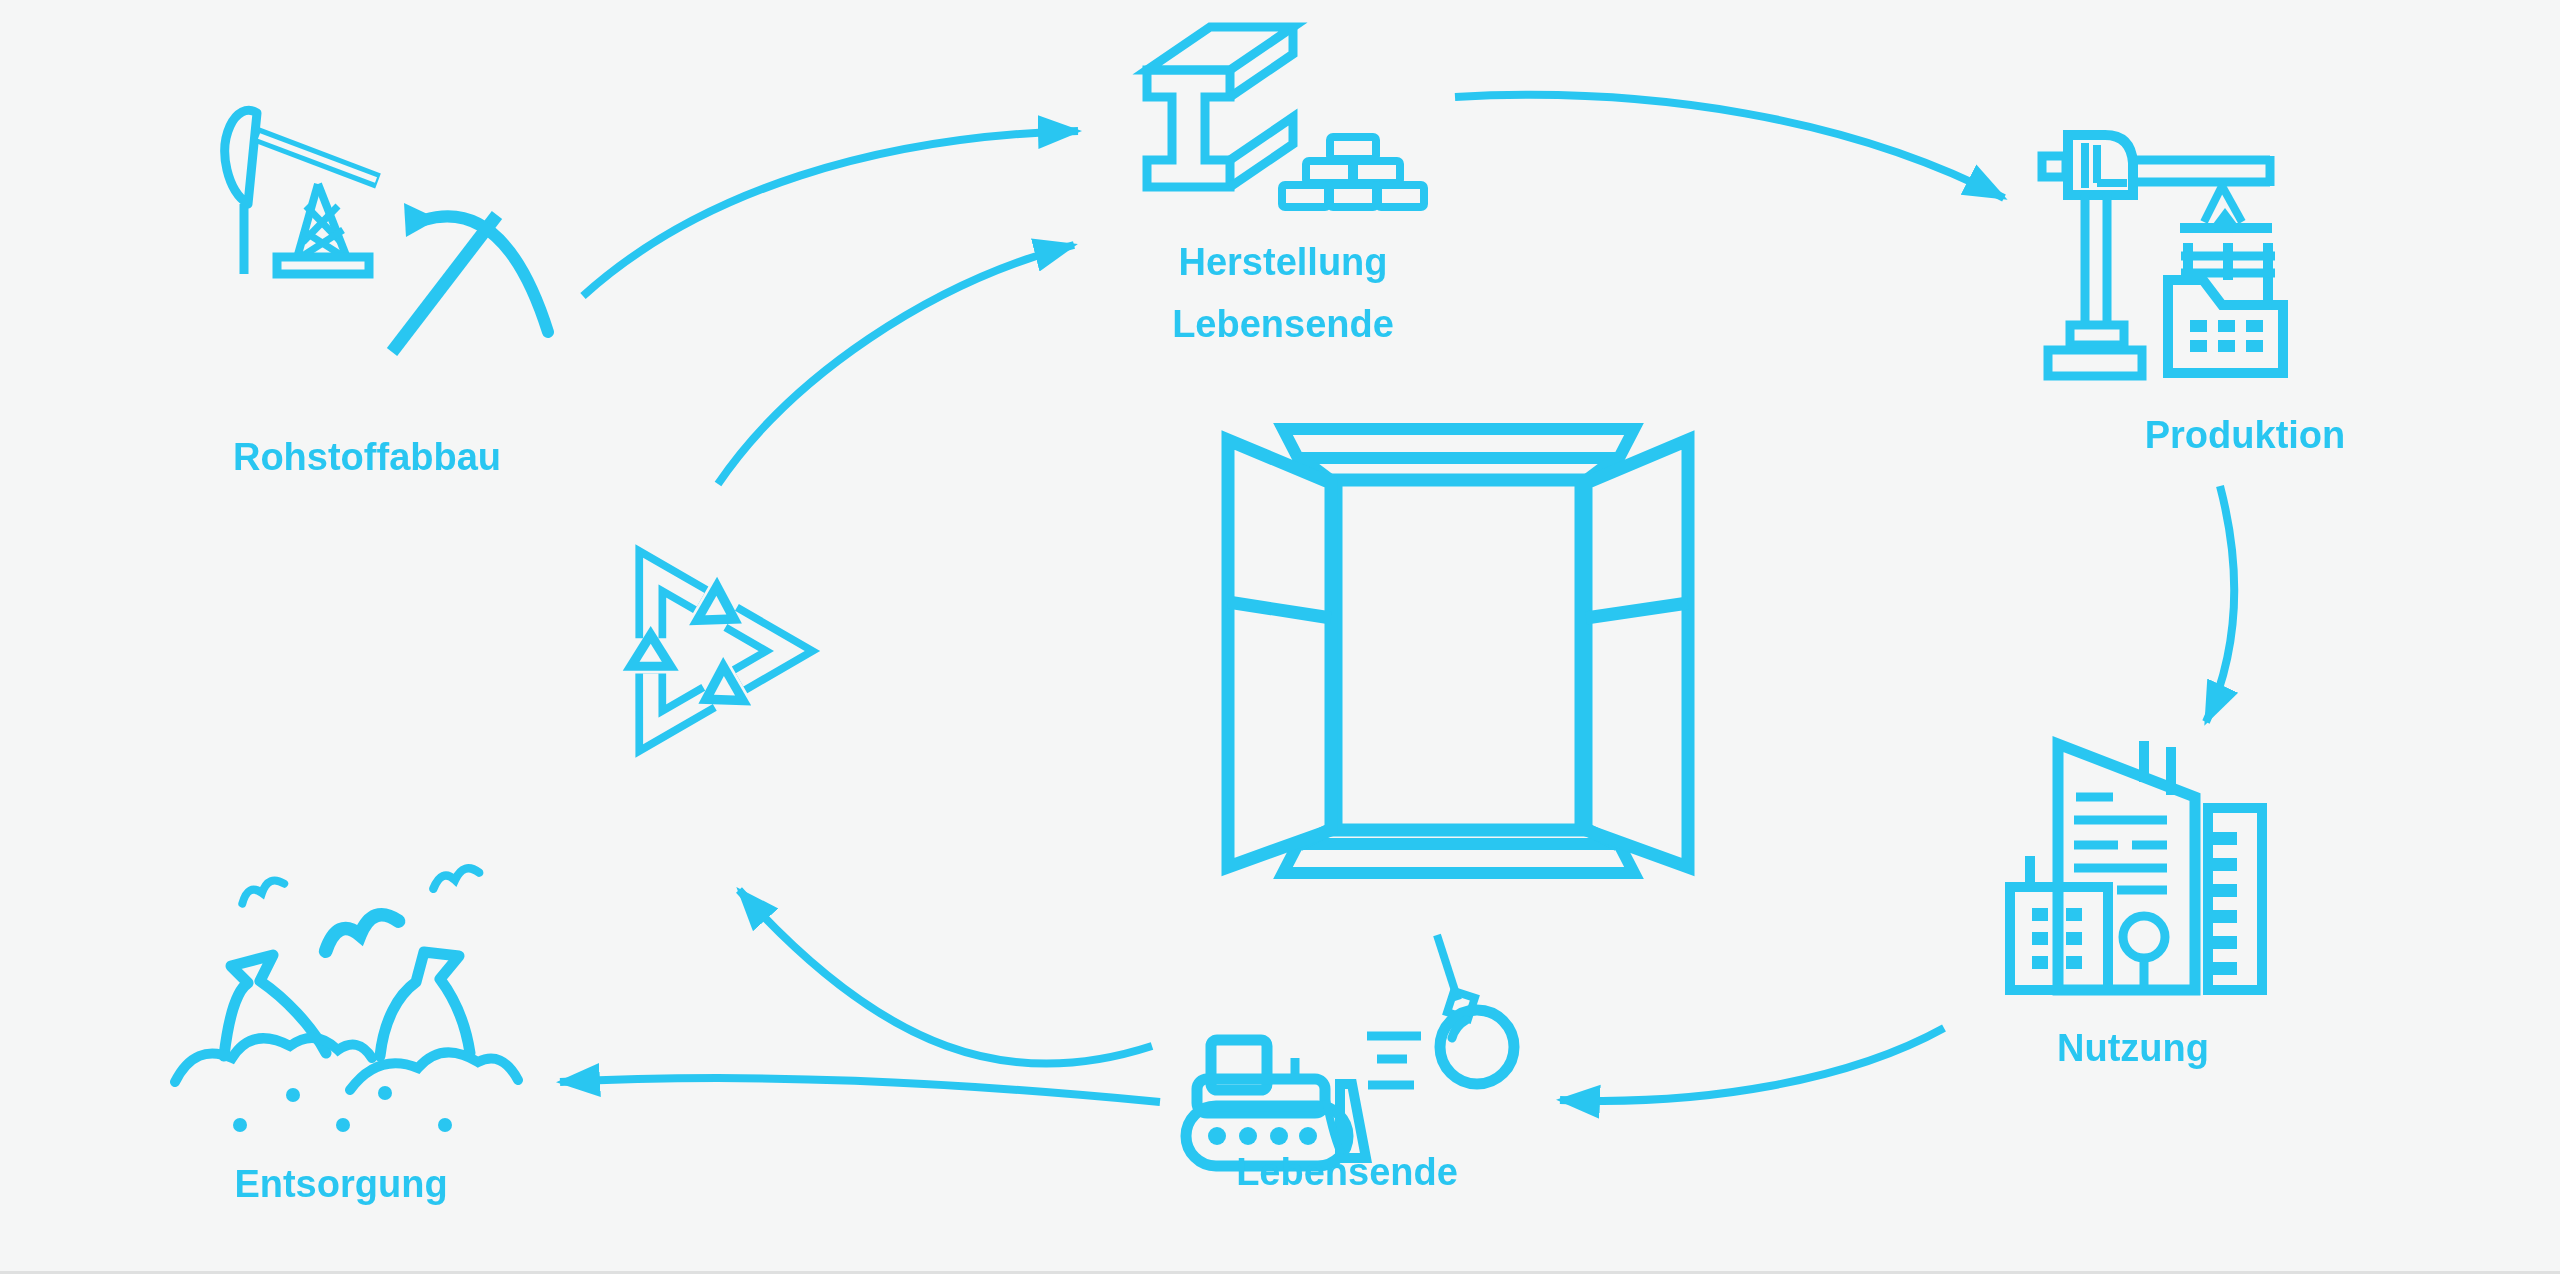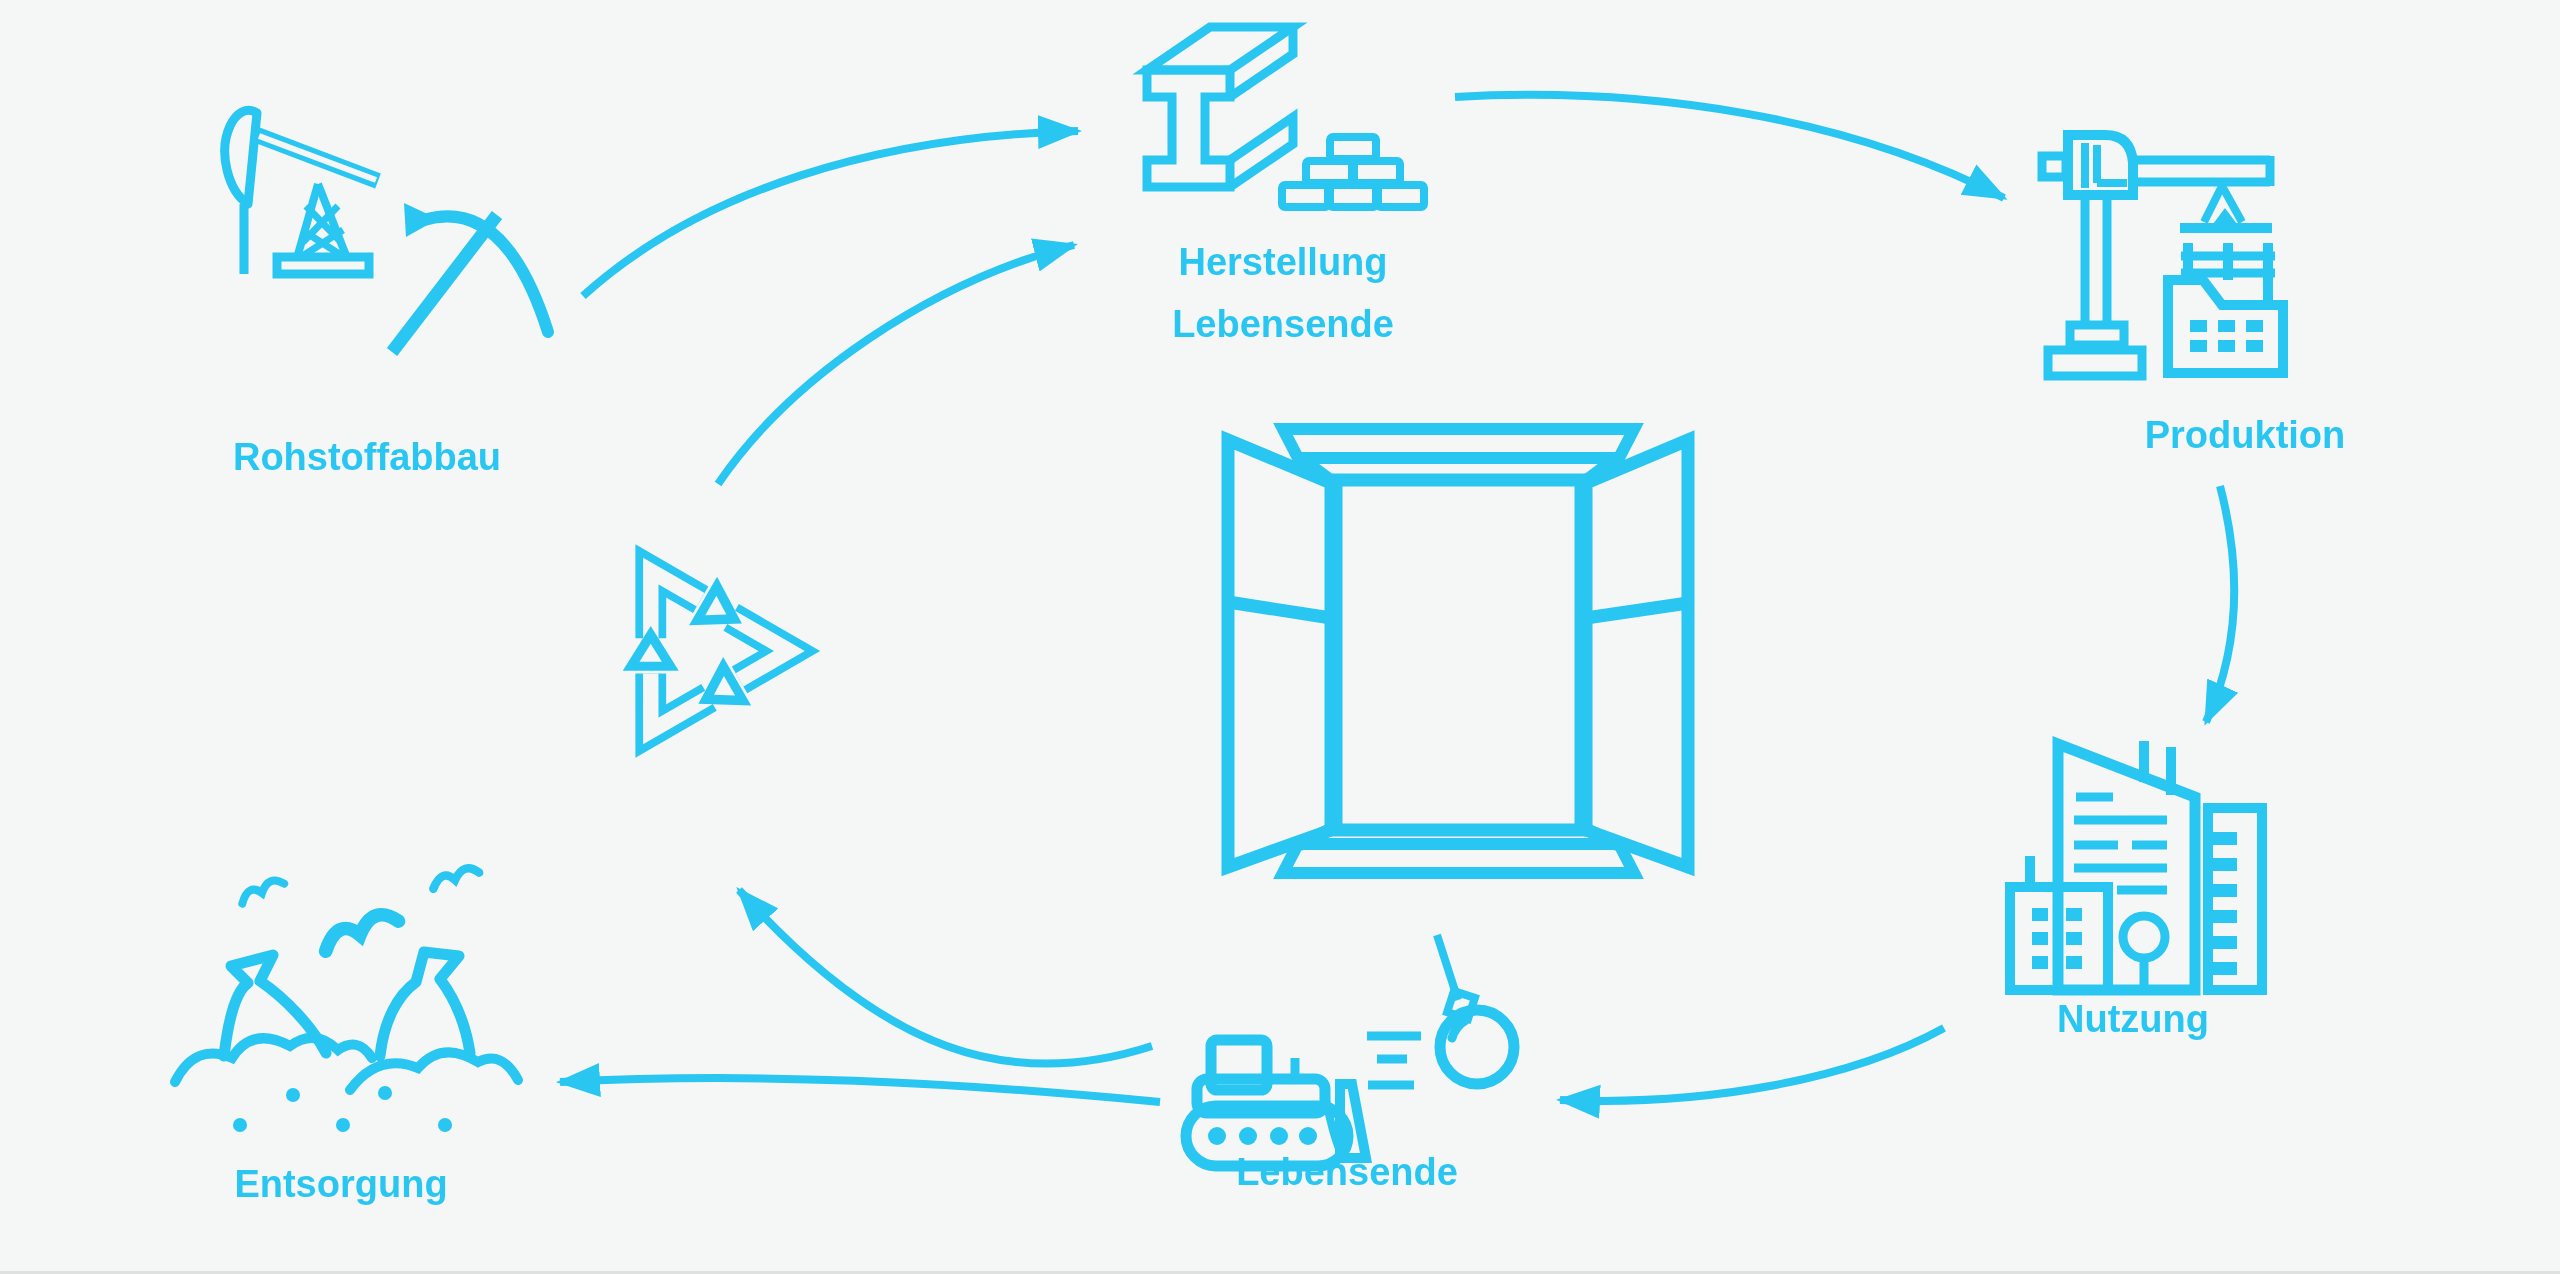--- a/index.html
+++ b/index.html
@@ -220,21 +220,21 @@
 
   <div class="label" style="left:367px; top:426px;">Rohstoffabbau</div>
 
   <div class="label" style="left:1283px; top:231px;">
     <div>Herstellung</div>
     <div>Lebensende</div>
   </div>
 
   <div class="label" style="left:2209px; top:404px;margin-left:36px;">Produktion</div>
 
-  <div class="label" style="left:2133px; top:988px;">Nutzung</div>
+  <div class="label" style="left:2133px; top:1017px;">Nutzung</div>
 
   <div class="label" style="left:1347px; top:1141px;">Lebensende</div>
 
   <div class="label" style="left:341px; top:1153px;">Entsorgung</div>
 
 
   <div class="divider"></div>
 </div>
 
 </body></html>

